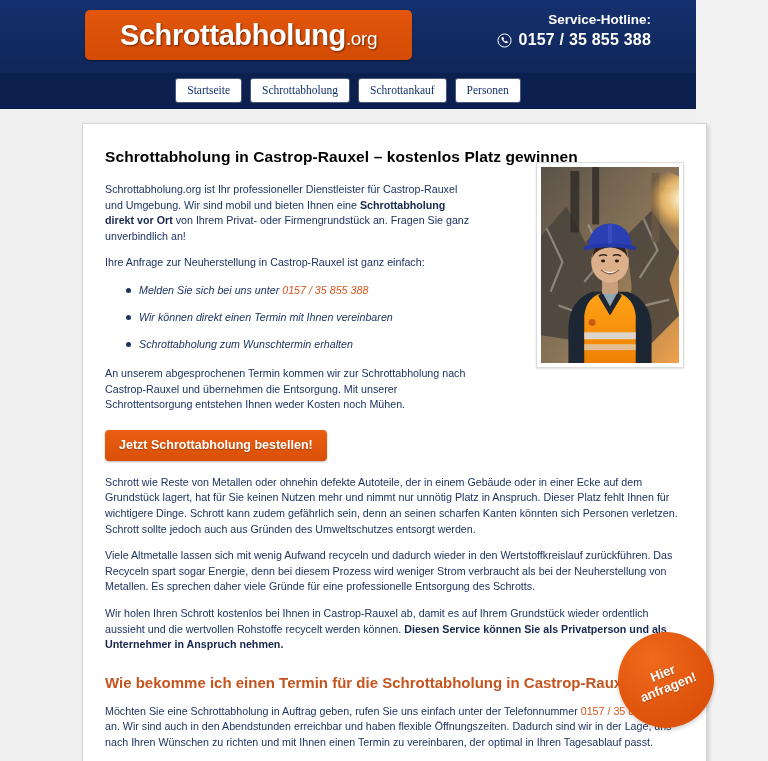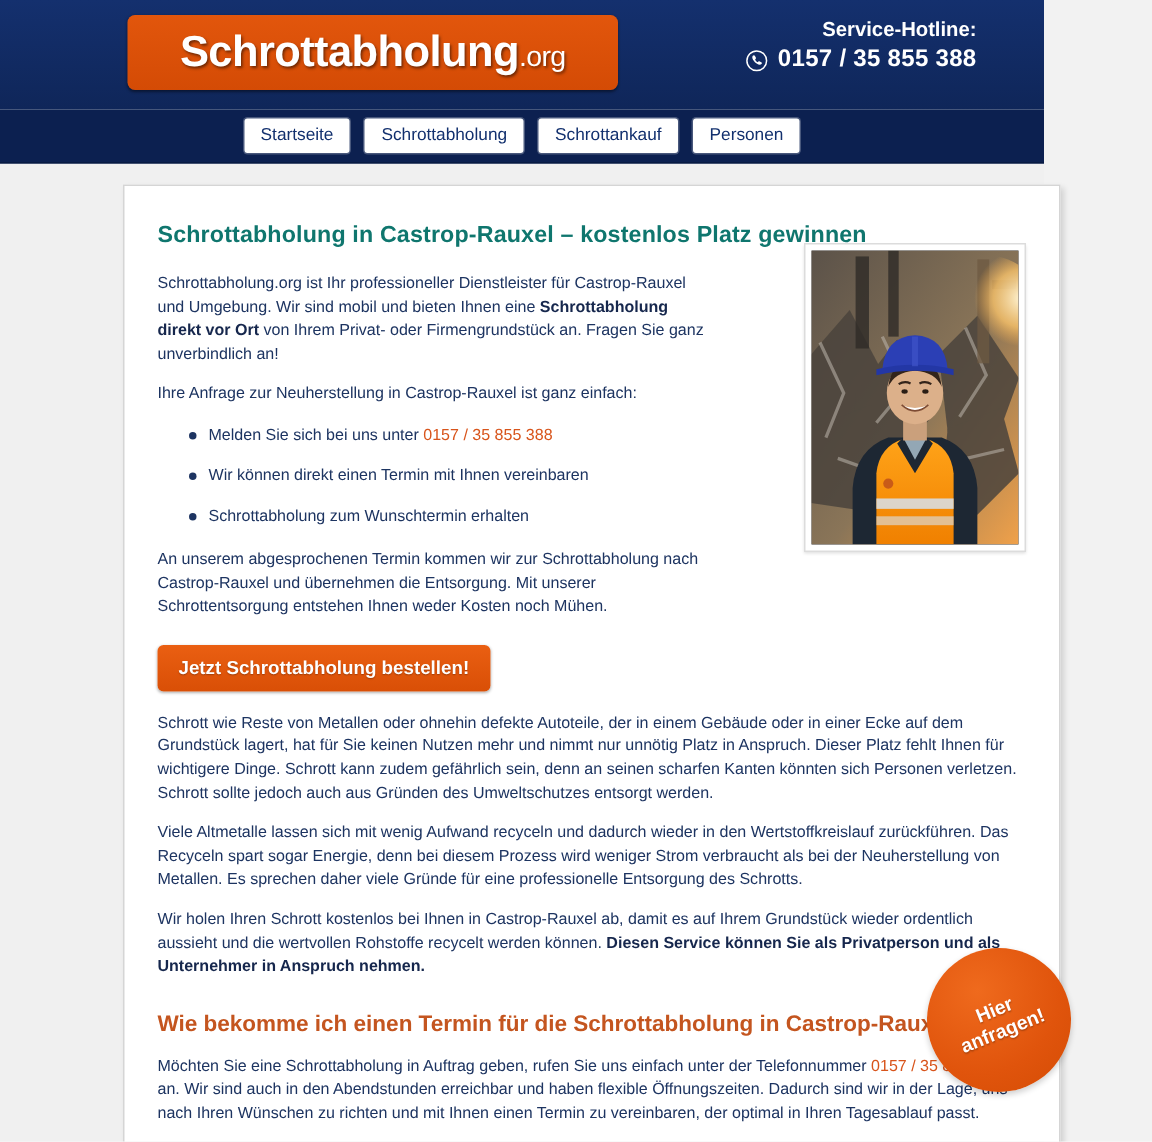--- a/index.html
+++ b/index.html
@@ -63,37 +63,38 @@
   }
   .nav-item {
     background: #ffffff;
     color: #12306e;
     font-size: 11.5px;
     padding: 5px 11px 6px;
     border-radius: 2px;
     white-space: nowrap;
     cursor: pointer;
     box-shadow: 0 0 0 1px rgba(255,255,255,.25);
+    font-family: Liberation Serif, serif;
   }
 
   
   .content-wrap { position: relative; padding: 14px 0 0 0; height: 652px; }
   .card {
     position: absolute;
     left: 82px; top: 14px;
     width: 625px;
     min-height: 700px;
     background: #ffffff;
     border: 1px solid #d5d5d5;
     box-shadow: 2px 2px 4px rgba(0,0,0,.14);
     padding: 20px 22px 30px 22px;
   }
 
   h1.title {
-    color: #0f766e;
+    color: #000000;
     font-size: 15.5px;
     font-weight: bold;
     margin: 4px 0 16px 0;
     letter-spacing: .1px;
   }
   h2.subtitle {
     color: #c4551f;
     font-size: 15px;
     font-weight: bold;
     margin: 20px 0 11px 0;
@@ -109,20 +110,21 @@
   p.body b, .bold { font-weight: bold; color:#16274d; }
   .accent { color: #d8541b; }
 
   .intro { width: 372px; }
 
   ul.checklist {
     margin: 12px 0 14px 0;
     padding-left: 34px;
     list-style: none;
     width: 372px;
+    font-style: italic;
   }
   ul.checklist li {
     color: #1d3461;
     font-size: 10.7px;
     line-height: 15px;
     margin-bottom: 12px;
     position: relative;
   }
   ul.checklist li::before {
     content: "";

